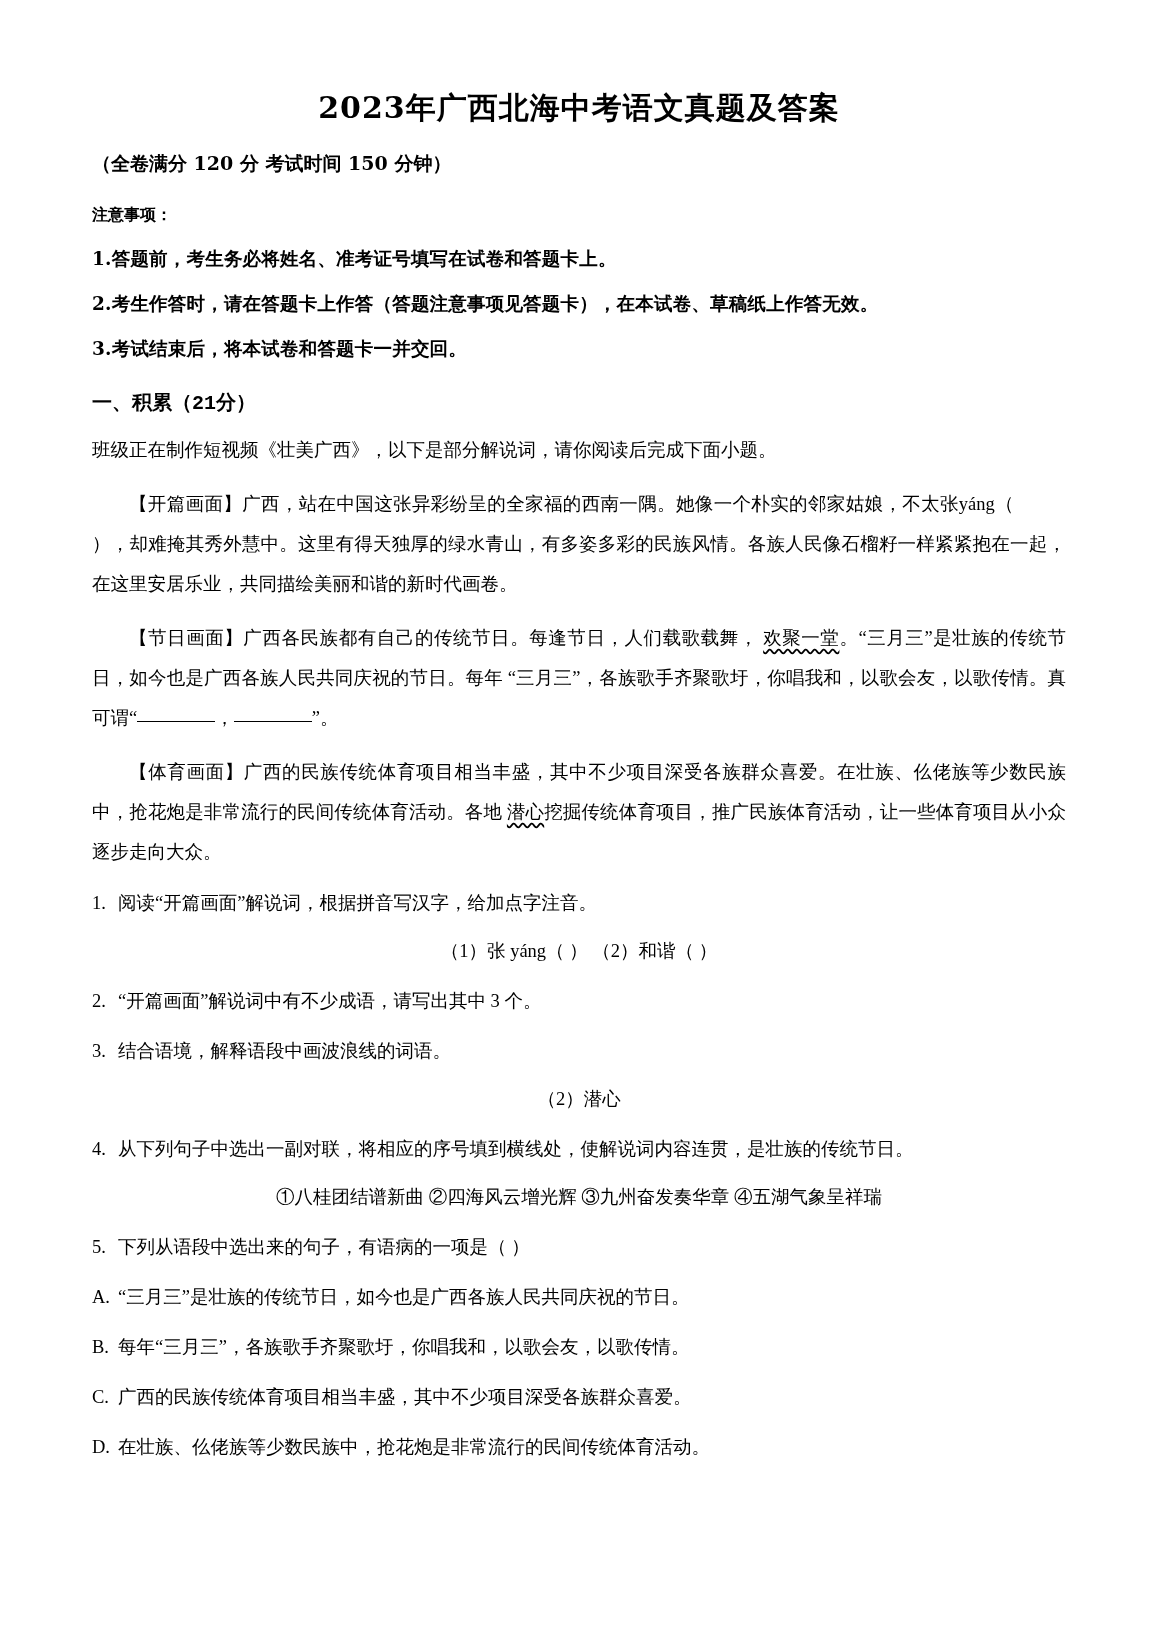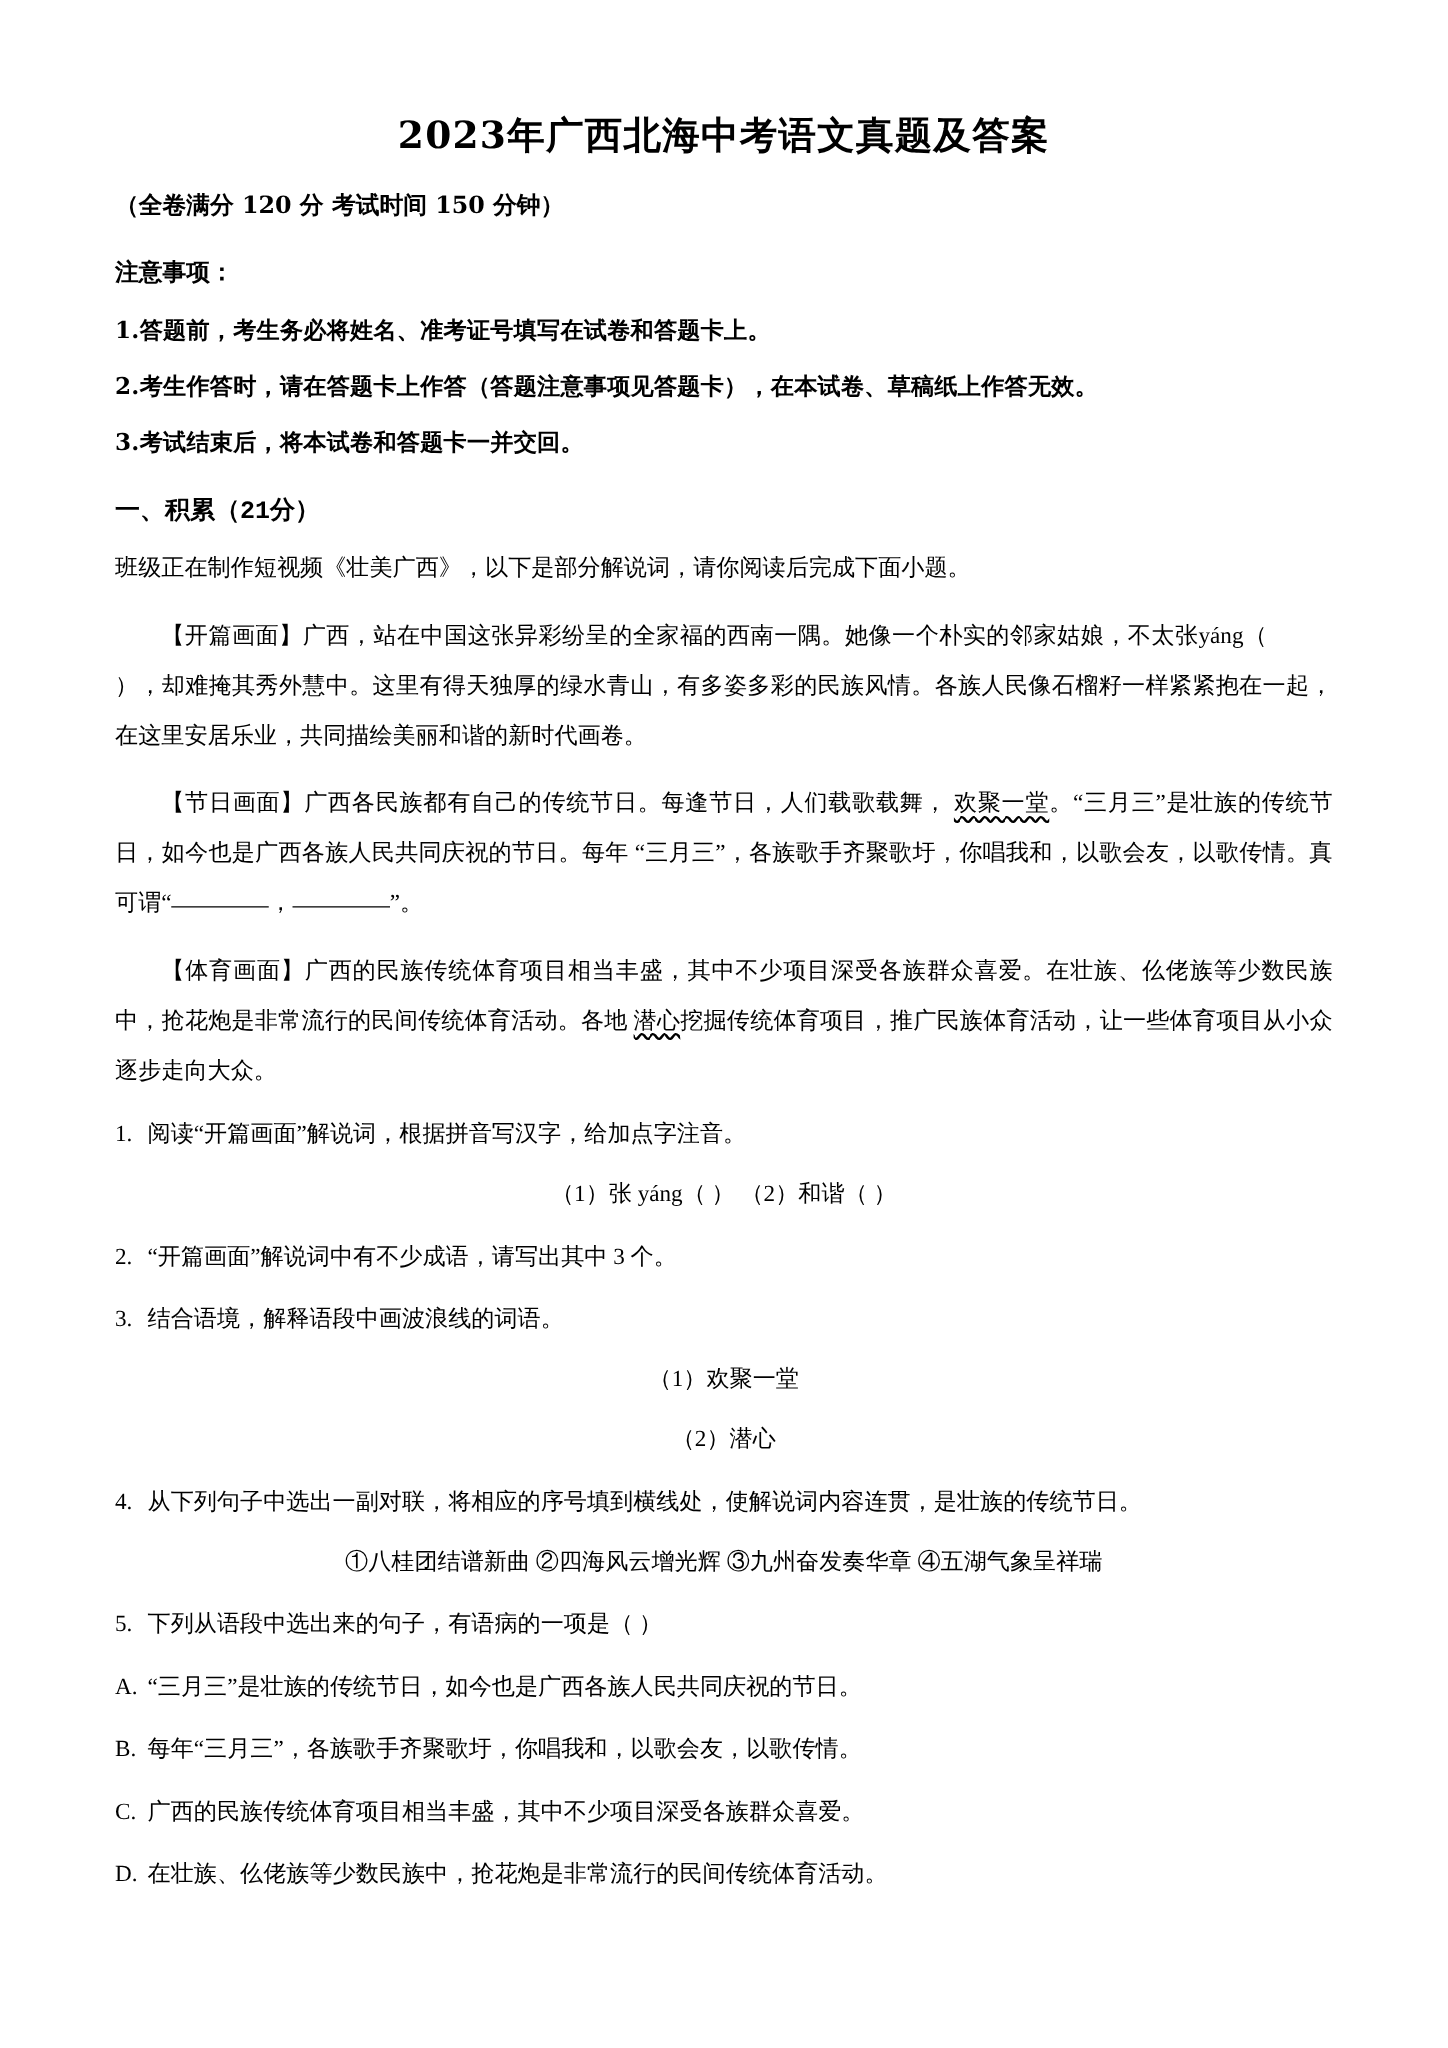--- a/index.html
+++ b/index.html
@@ -28,21 +28,21 @@
     margin: 18px 0 0 0;
     font-family: "DejaVu Serif", serif;
   }
   .doc-subtitle {
     font-size: 19px;
     font-weight: 700;
     margin: 22px 0 0 0;
     font-family: "DejaVu Serif", serif;
   }
   .notice-head {
-    font-size: 19px;
+    font-size: 16px;
     font-weight: 700;
     margin: 28px 0 0 0;
     font-family: Liberation Mono, monospace;
   }
   .notice-item {
     font-size: 18.5px;
     font-weight: 700;
     margin: 20px 0 0 0;
     font-family: "DejaVu Serif", serif;
     letter-spacing: 0.2px;
@@ -142,21 +142,20 @@
   <div class="sub-line">（1）张 yáng（          ）        （2）和谐（        ）</div>
 
   <div class="q-line">
     <span class="num">2.</span><span>“开篇画面”解说词中有不少成语，请写出其中 3 个。</span>
   </div>
 
   <div class="q-line">
     <span class="num">3.</span><span>结合语境，解释语段中画波浪线的词语。</span>
   </div>
 
-  <div class="sub-line">（1）欢聚一堂</div>
   <div class="sub-line">（2）潜心</div>
 
   <div class="q-line">
     <span class="num">4.</span><span>从下列句子中选出一副对联，将相应的序号填到横线处，使解说词内容连贯，是壮族的传统节日。</span>
   </div>
 
   <div class="sub-line">①八桂团结谱新曲    ②四海风云增光辉    ③九州奋发奏华章    ④五湖气象呈祥瑞</div>
 
   <div class="q-line">
     <span class="num">5.</span><span>下列从语段中选出来的句子，有语病的一项是（        ）</span>

